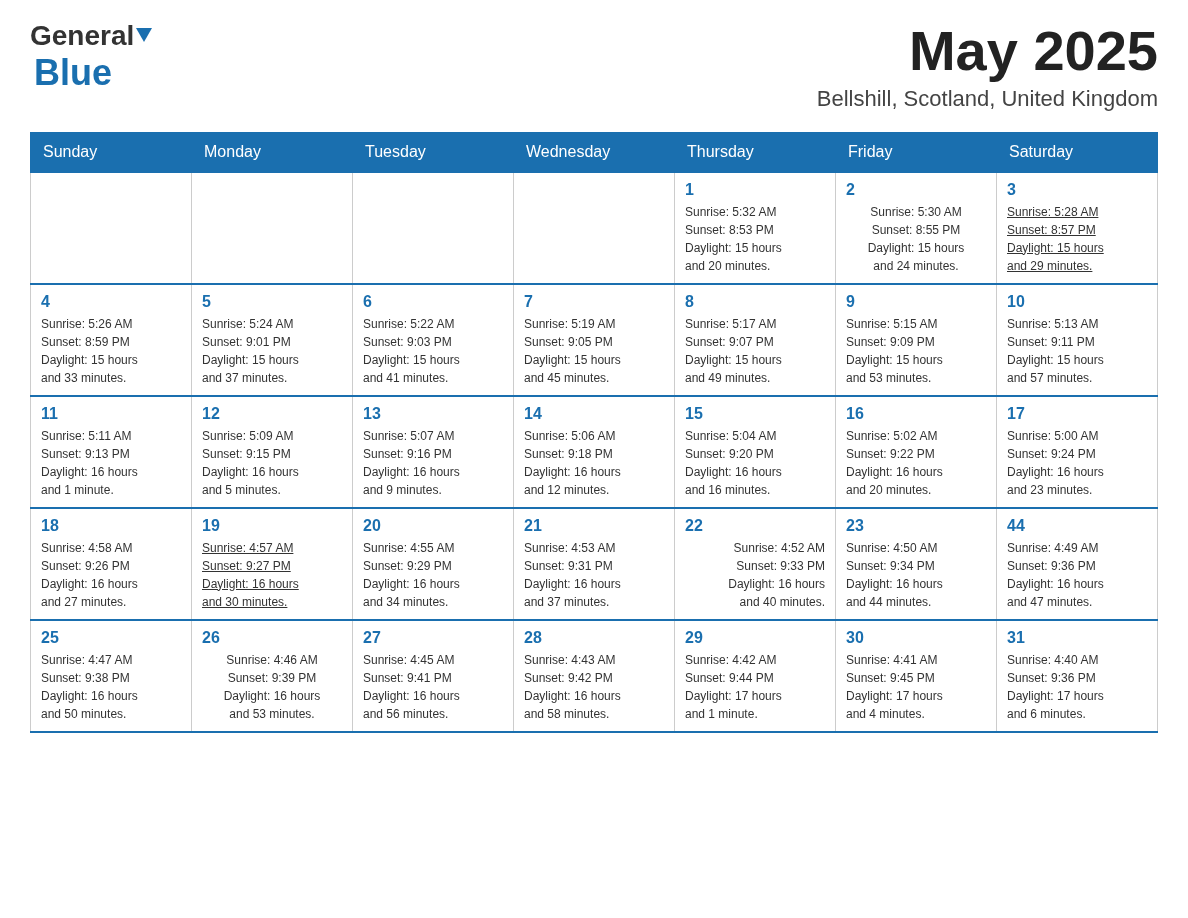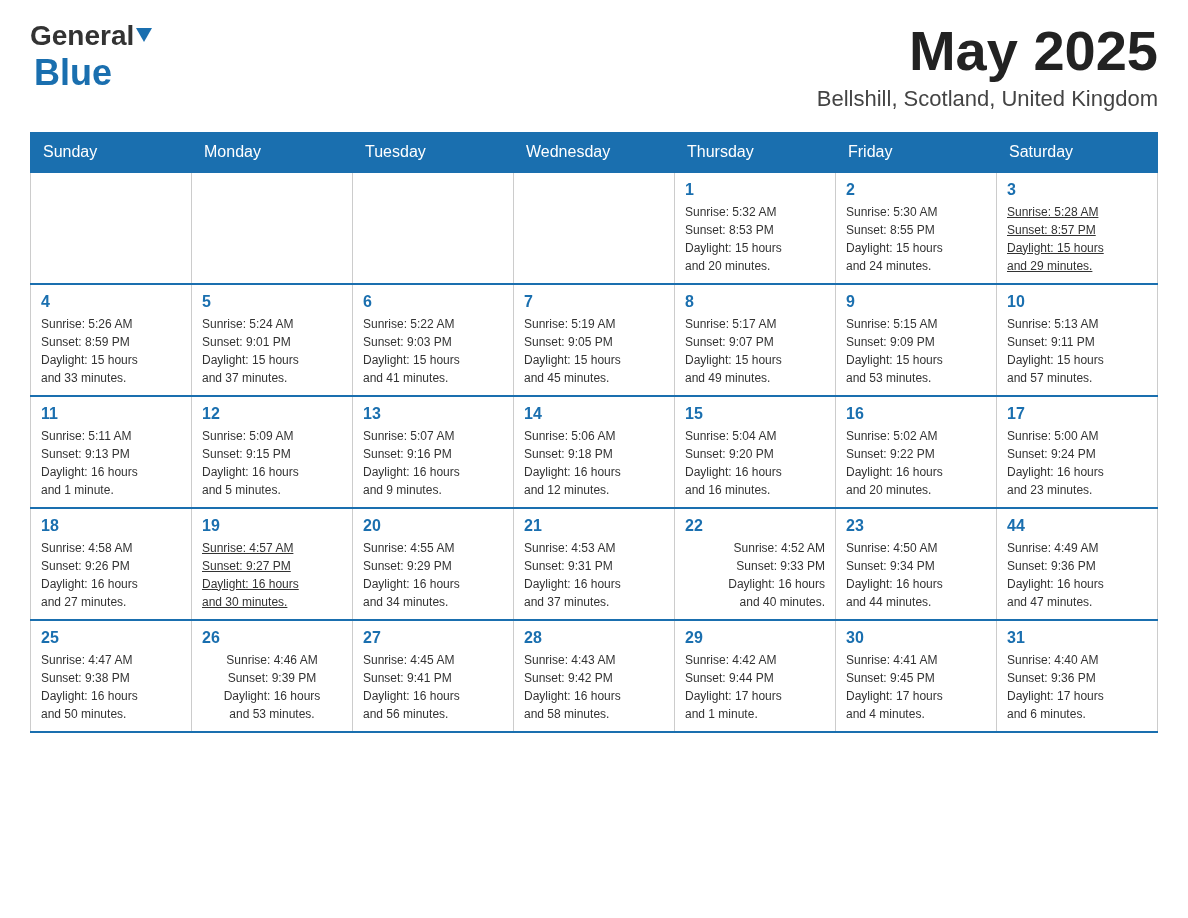--- a/index.html
+++ b/index.html
@@ -122,21 +122,21 @@
         <td class="empty-cell"></td>
         <td>
           <span class="day-number">1</span>
           <div class="day-info" style="white-space: pre-line;">Sunrise: 5:32 AM
 Sunset: 8:53 PM
 Daylight: 15 hours
 and 20 minutes.</div>
         </td>
         <td>
           <span class="day-number">2</span>
-          <div class="day-info" style="white-space: pre-line;">Sunrise: 5:30 AM
+          <div class="day-info" style="white-space: pre-line; text-align: center;">Sunrise: 5:30 AM
 Sunset: 8:55 PM
 Daylight: 15 hours
 and 24 minutes.</div>
         </td>
         <td>
           <span class="day-number">3</span>
           <div class="day-info" style="white-space: pre-line; text-decoration: underline;">Sunrise: 5:28 AM
 Sunset: 8:57 PM
 Daylight: 15 hours
 and 29 minutes.</div>

